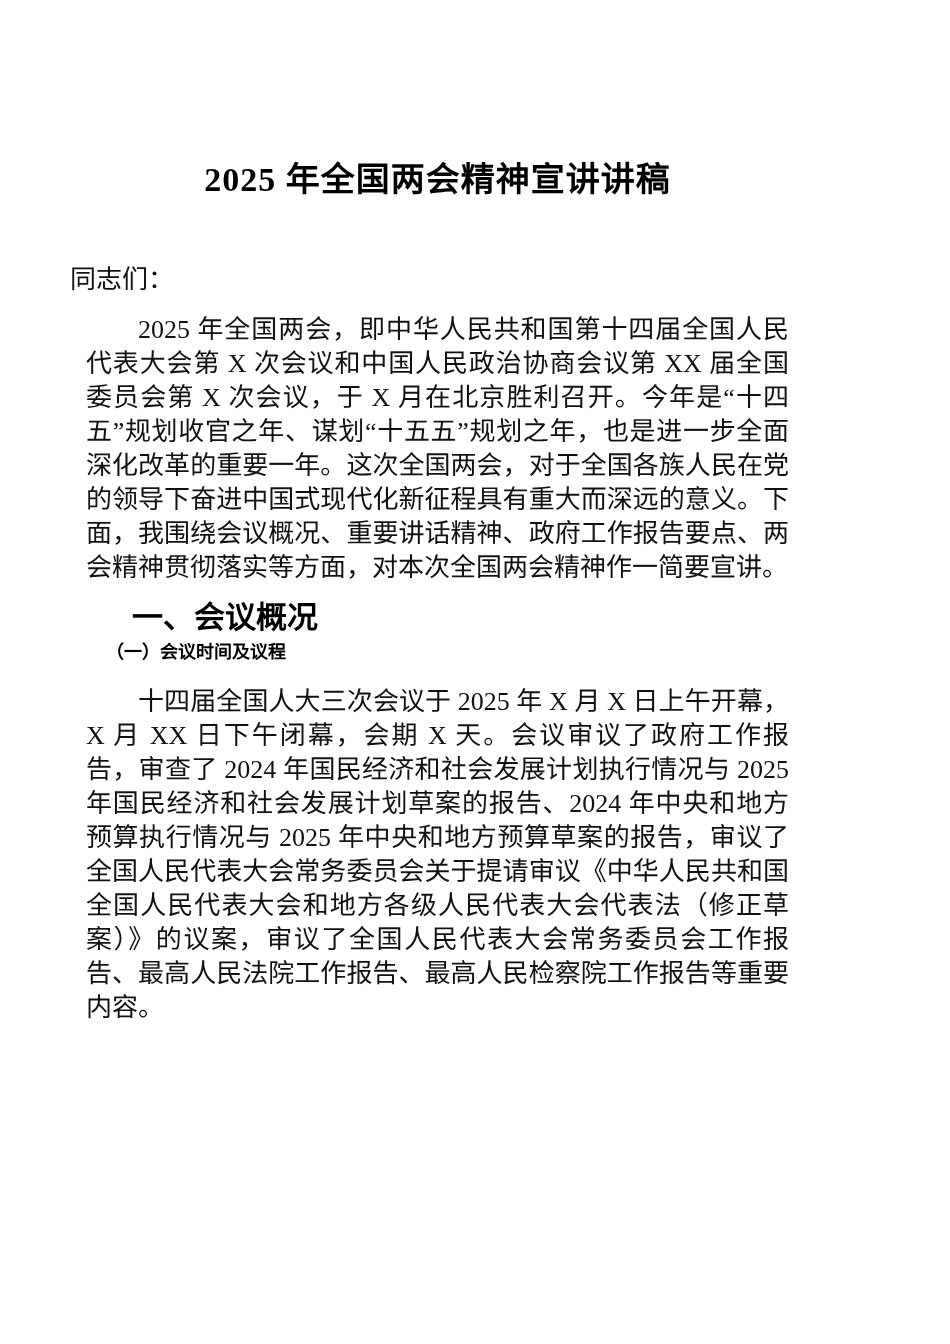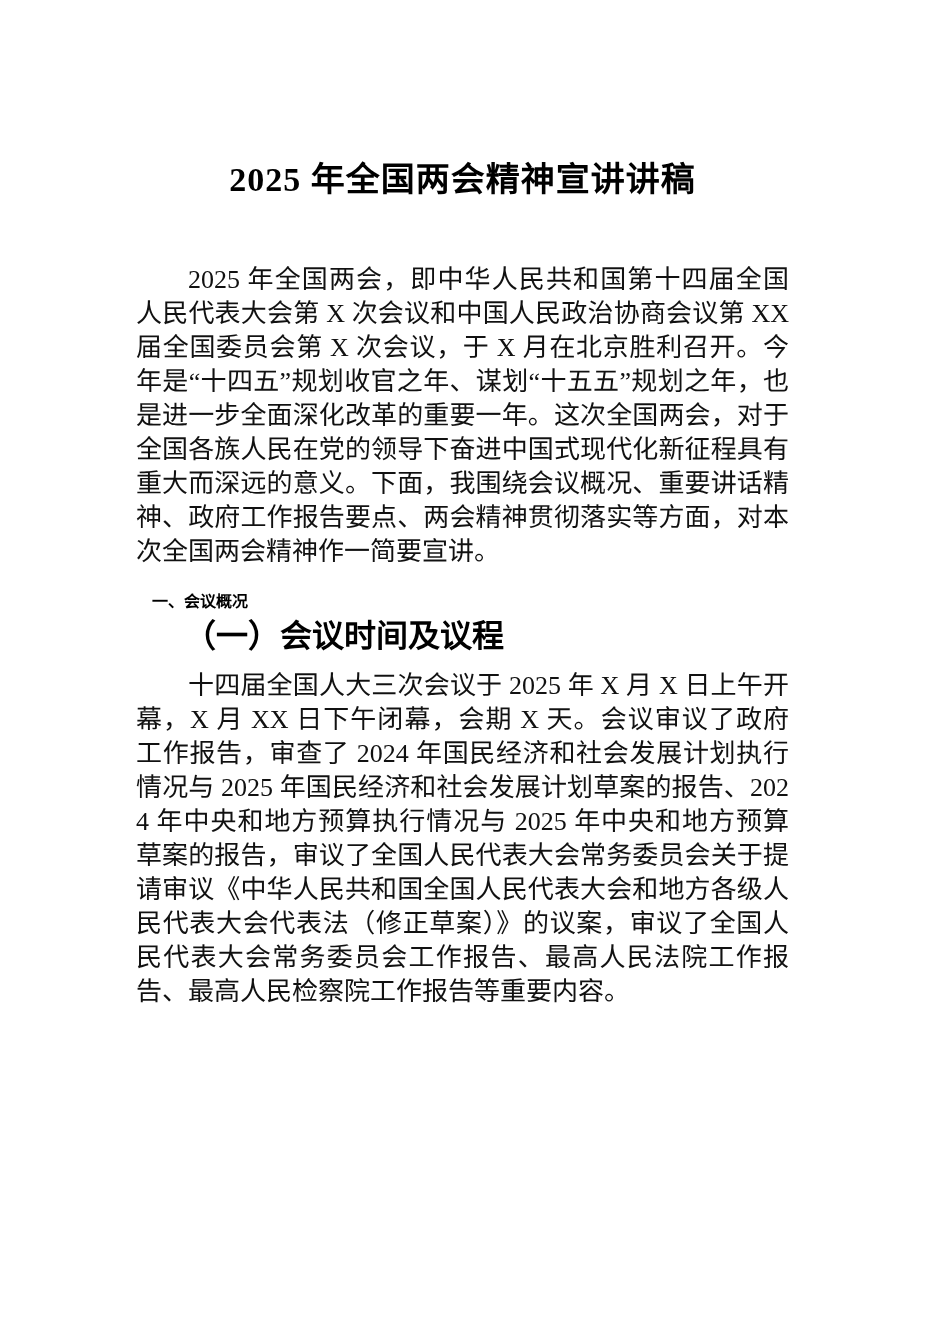--- a/index.html
+++ b/index.html
@@ -12,21 +12,21 @@
     height: 1344px;
     overflow: hidden;
     font-family: "Liberation Serif", "DejaVu Serif", serif;
     color: #111111;
   }
   .page {
     box-sizing: border-box;
     width: 950px;
     height: 1344px;
     background: #ffffff;
-    padding: 152px 145px 0 120px;
+    padding: 152px 145px 0 70px;
   }
   .doc-title {
     margin: 0 0 62px 0;
     font-family: "Liberation Serif", "DejaVu Serif", serif;
     font-size: 34px;
     font-weight: 700;
     text-align: center;
     letter-spacing: 1px;
     color: #000000;
   }
@@ -43,43 +43,44 @@
     text-align: justify;
     text-indent: 2em;
     word-break: break-all;
   }
   .para-gap {
     margin-top: 10px;
   }
   .h-level1 {
     margin: 0;
     font-family: "Liberation Sans", "DejaVu Sans", sans-serif;
-    font-size: 16px;
+    font-size: 31px;
     line-height: 34px;
     font-weight: 700;
     text-indent: 2em;
     color: #000000;
   }
   .h-level2 {
     margin: 0;
     font-family: "Liberation Sans", "DejaVu Sans", sans-serif;
-    font-size: 32px;
+    font-size: 18px;
     line-height: 34px;
     font-weight: 700;
     text-indent: 2em;
     color: #000000;
   }
 </style>
 </head>
 <body>
 
 <div class="page">
 
   <h1 class="doc-title">2025 年全国两会精神宣讲讲稿</h1>
 
+  <p class="salutation">同志们：</p>
 
   <p class="para">2025 年全国两会，即中华人民共和国第十四届全国人民代表大会第 X 次会议和中国人民政治协商会议第 XX 届全国委员会第 X 次会议，于 X 月在北京胜利召开。今年是“十四五”规划收官之年、谋划“十五五”规划之年，也是进一步全面深化改革的重要一年。这次全国两会，对于全国各族人民在党的领导下奋进中国式现代化新征程具有重大而深远的意义。下面，我围绕会议概况、重要讲话精神、政府工作报告要点、两会精神贯彻落实等方面，对本次全国两会精神作一简要宣讲。</p>
 
   <h2 class="h-level1">一、会议概况</h2>
 
   <h3 class="h-level2">（一）会议时间及议程</h3>
 
   <p class="para">十四届全国人大三次会议于 2025 年 X 月 X 日上午开幕，X 月 XX 日下午闭幕，会期 X 天。会议审议了政府工作报告，审查了 2024 年国民经济和社会发展计划执行情况与 2025 年国民经济和社会发展计划草案的报告、2024 年中央和地方预算执行情况与 2025 年中央和地方预算草案的报告，审议了全国人民代表大会常务委员会关于提请审议《中华人民共和国全国人民代表大会和地方各级人民代表大会代表法（修正草案）》的议案，审议了全国人民代表大会常务委员会工作报告、最高人民法院工作报告、最高人民检察院工作报告等重要内容。</p>
 
 

